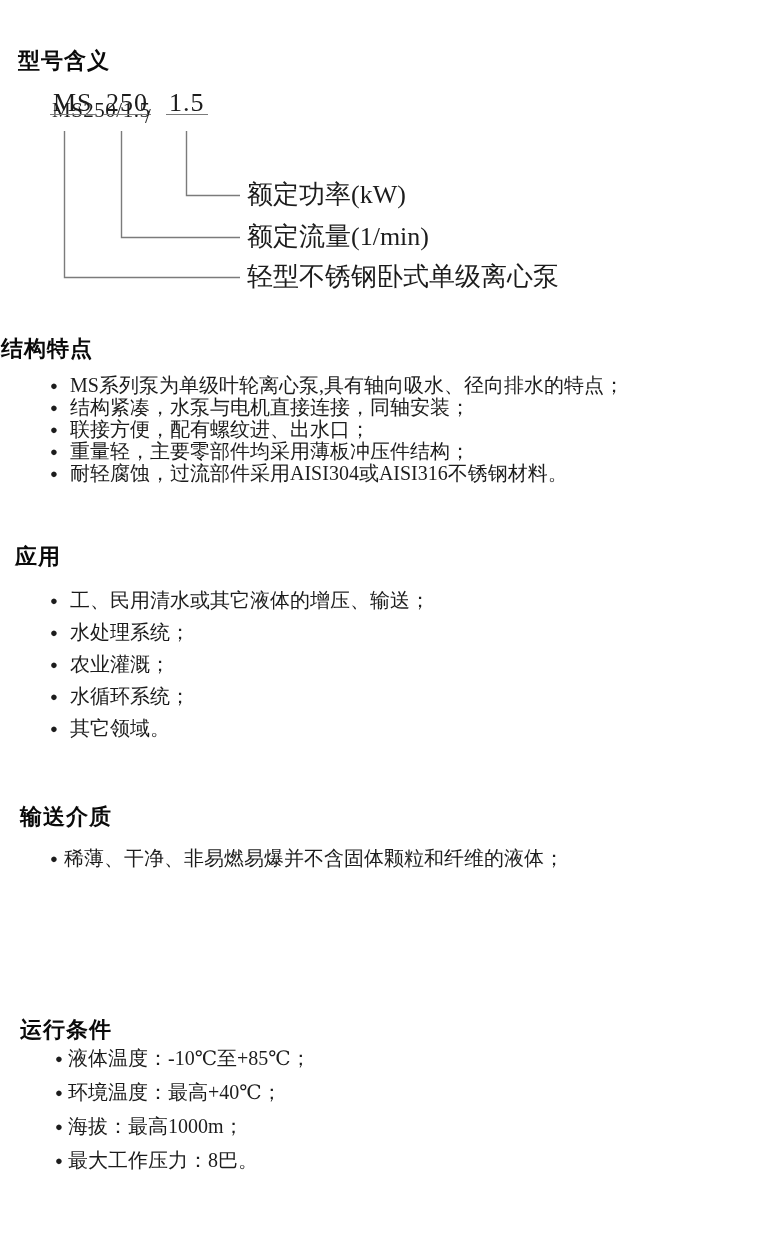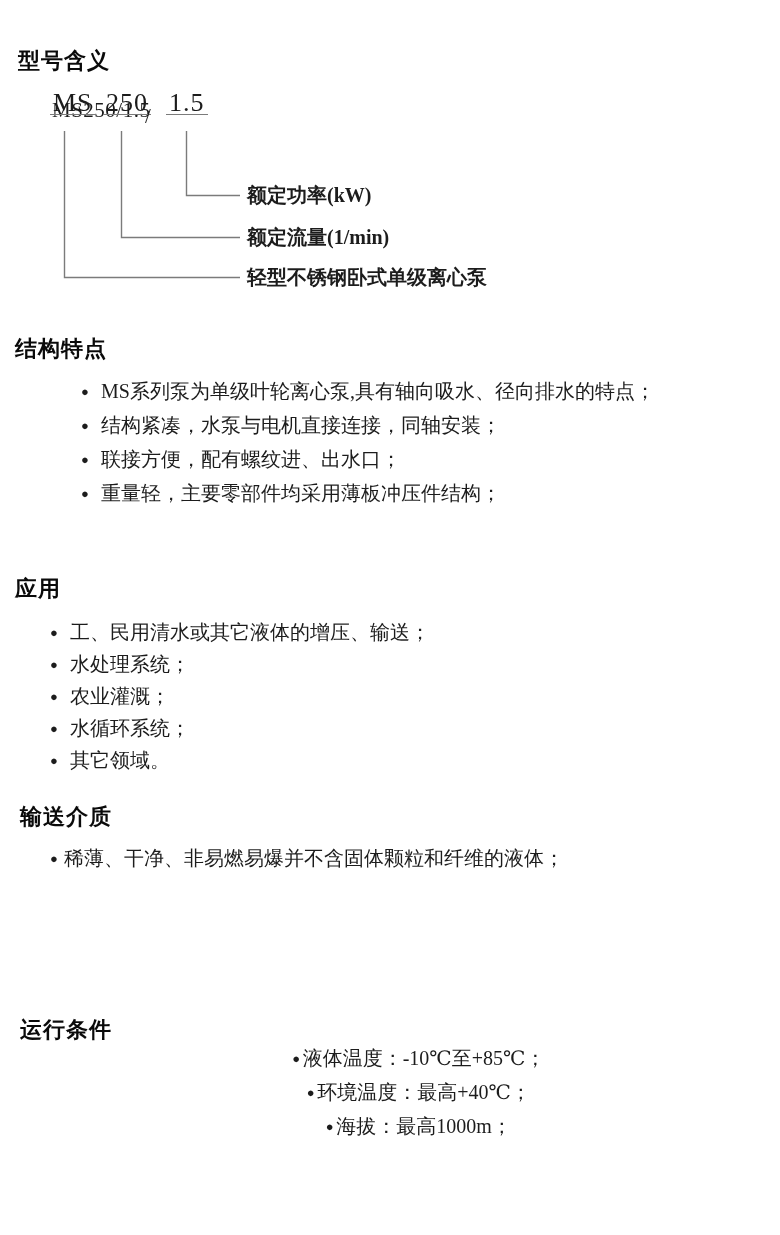--- a/index.html
+++ b/index.html
@@ -43,46 +43,45 @@
     letter-spacing:1px;
   }
   .code-sep{
     position:absolute;top:107px;
     font-size:21px;line-height:19px;
   }
   .conn-svg{position:absolute;left:0;top:0;pointer-events:none;}
   .conn{fill:none;stroke:var(--line-color);stroke-width:1.4;}
   .dlabel{
     position:absolute;left:247px;
-    font-size:20px;line-height:26px;
+    font-size:26px;line-height:26px;
     white-space:nowrap;
-    font-weight:bold;
   }
   
   .sec{position:absolute;left:0;width:780px;}
   .sec ul{list-style:none;}
   .sec li{display:block;}
   .blt{
     display:inline-block;
     font-size:13px;
     vertical-align:2px;
     color:var(--text-color);
   }
   .txt{font-size:20px;}
   
   #sec-structure ul{margin:11px 0 0 50px;}
-  #sec-structure li{line-height:32px;margin-left:31px;}
+  #sec-structure li{line-height:21px;}
   #sec-structure .blt{width:20px;}
   #sec-application ul{margin:13px 0 0 50px;}
   #sec-application li{line-height:31px;}
   #sec-application .blt{width:20px;}
   #sec-media ul{margin:11px 0 0 50px;width:716px;}
   #sec-media li{line-height:30px;}
   #sec-media .blt{width:14px;}
-  #sec-operating ul{margin:-2px 0 0 55px;text-align:center;}
+  #sec-operating ul{margin:-2px 0 0 55px;}
   #sec-operating li{line-height:32px;}
   #sec-operating .blt{width:13px;}
 </style>
 </head>
 <body>
 
 <div class="page">
 
   <section>
     <h2 class="sec-heading" style="left:18px;top:46px">型号含义</h2>
@@ -99,30 +98,31 @@
       <path class="conn" d="M121.5,131 L121.5,237.5 L240,237.5"></path>
       <path class="conn" d="M186.5,131 L186.5,195.5 L240,195.5"></path>
     </svg>
 
     <div class="dlabel" style="top:182px">额定功率(kW)</div>
     <div class="dlabel" style="top:224px">额定流量(1/min)</div>
     <div class="dlabel" style="top:264px">轻型不锈钢卧式单级离心泵</div>
   </section>
 
   <section class="sec" id="sec-structure" style="top:334px">
-    <h2 class="sec-heading" style="position:static;margin-left:15px">结构特点</h2>
+    <h2 class="sec-heading" style="position:static;margin-left:1px">结构特点</h2>
     <ul>
         <li><span class="blt">●</span><span class="txt">MS系列泵为单级叶轮离心泵,具有轴向吸水、径向排水的特点；</span></li>
         <li><span class="blt">●</span><span class="txt">结构紧凑，水泵与电机直接连接，同轴安装；</span></li>
         <li><span class="blt">●</span><span class="txt">联接方便，配有螺纹进、出水口；</span></li>
         <li><span class="blt">●</span><span class="txt">重量轻，主要零部件均采用薄板冲压件结构；</span></li>
+        <li><span class="blt">●</span><span class="txt">耐轻腐蚀，过流部件采用AISI304或AISI316不锈钢材料。</span></li>
       </ul>
   </section>
 
-  <section class="sec" id="sec-application" style="top:574px">
+  <section class="sec" id="sec-application" style="top:542px">
     <h2 class="sec-heading" style="position:static;margin-left:15px">应用</h2>
     <ul>
         <li><span class="blt">●</span><span class="txt">工、民用清水或其它液体的增压、输送；</span></li>
         <li><span class="blt">●</span><span class="txt">水处理系统；</span></li>
         <li><span class="blt">●</span><span class="txt">农业灌溉；</span></li>
         <li><span class="blt">●</span><span class="txt">水循环系统；</span></li>
         <li><span class="blt">●</span><span class="txt">其它领域。</span></li>
       </ul>
   </section>
 
@@ -132,16 +132,17 @@
         <li><span class="blt">●</span><span class="txt">稀薄、干净、非易燃易爆并不含固体颗粒和纤维的液体；</span></li>
       </ul>
   </section>
 
   <section class="sec" id="sec-operating" style="top:1016px">
     <h2 class="sec-heading" style="position:static;margin-left:20px;line-height:28px">运行条件</h2>
     <ul>
         <li><span class="blt">●</span><span class="txt">液体温度：-10℃至+85℃；</span></li>
         <li><span class="blt">●</span><span class="txt">环境温度：最高+40℃；</span></li>
         <li><span class="blt">●</span><span class="txt">海拔：最高1000m；</span></li>
+        <li><span class="blt">●</span><span class="txt">最大工作压力：8巴。</span></li>
       </ul>
   </section>
 
 </div>
 
 </body></html>

